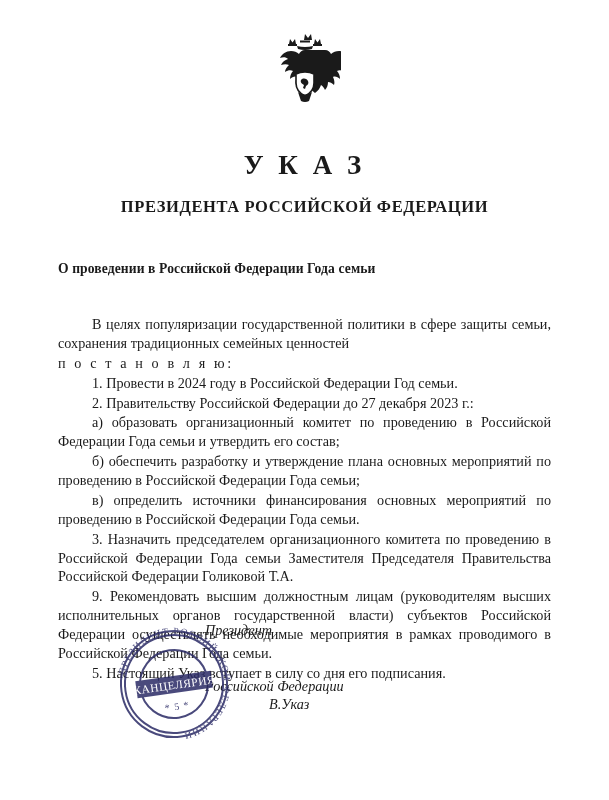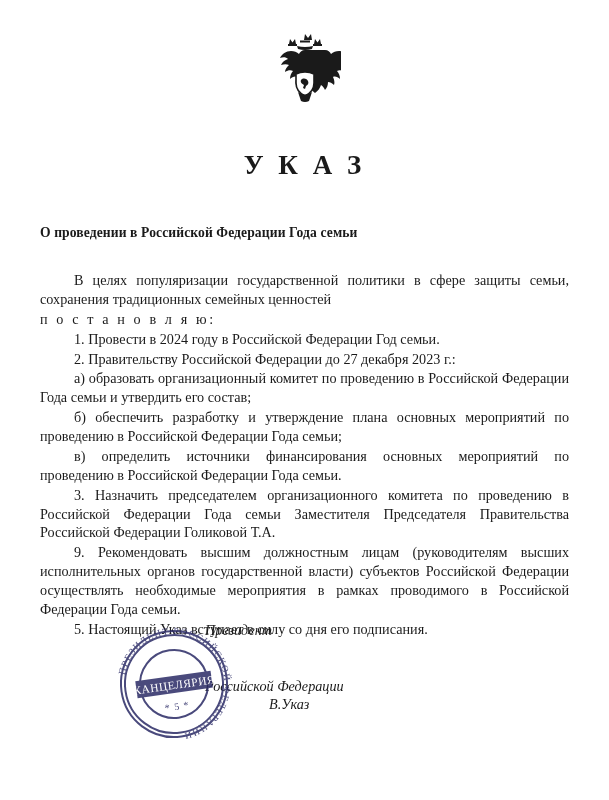--- a/index.html
+++ b/index.html
@@ -13,21 +13,21 @@
     font-family: "Liberation Serif", "DejaVu Serif", serif;
     color: #1a1a1a;
     position: relative;
     overflow: hidden;
   }
   .page {
     width: 609px;
     height: 768px;
     position: relative;
     box-sizing: border-box;
-    padding: 0 40px;
+    padding: 0 58px;
   }
 
   
   .emblem-wrap {
     display: flex;
     justify-content: center;
     padding-top: 30px;
   }
   .emblem {
     width: 72px;
@@ -53,21 +53,21 @@
   }
   .doc-heading {
     font-size: 13.6px;
     font-weight: 700;
     margin-top: 44px;
     letter-spacing: 0.1px;
   }
 
   
   .body-text {
-    margin-top: 30px;
+    margin-top: 38px;
     font-size: 14.2px;
     line-height: 1.33;
   }
   .para {
     text-align: justify;
     text-justify: inter-word;
     margin: 0 0 1px 0;
     text-indent: 34px;
   }
   .para.no-indent {
@@ -129,20 +129,21 @@
           <path d="M36 42 c-5 0-9 2-9 2 v9 c0 7 5 11 9 13 4-2 9-6 9-13 v-9 s-4-2-9-2z" fill="#ffffff" stroke="#1a1a1a" stroke-width="1.6"></path>
           <path d="M32 50 c2-2 5-2 7 1 1 2 0 4-2 5 l-1 3 -2-1 1-3 c-2-1-4-3-3-5z"></path>
 
           <path d="M29 62 q7 5 14 0 l-3 9 q-4 2 -8 0z"></path>
         </g>
       </svg>
     </span>
   </div>
 
   <div class="doc-title">У К А З</div>
+  <div class="doc-subtitle">ПРЕЗИДЕНТА РОССИЙСКОЙ ФЕДЕРАЦИИ</div>
   <div class="doc-heading">О проведении в Российской Федерации Года семьи</div>
 
   <div class="body-text">
     <p class="para">В целях популяризации государственной политики в сфере защиты семьи, сохранения традиционных семейных ценностей</p>
     <p class="para no-indent spaced">п о с т а н о в л я ю:</p>
     <p class="para">1. Провести в 2024 году в Российской Федерации Год семьи.</p>
     <p class="para">2. Правительству Российской Федерации до 27 декабря 2023 г.:</p>
     <p class="para">а) образовать организационный комитет по проведению в Российской Федерации Года семьи и утвердить его состав;</p>
     <p class="para">б) обеспечить разработку и утверждение плана основных мероприятий по проведению в Российской Федерации Года семьи;</p>
     <p class="para">в) определить источники финансирования основных мероприятий по проведению в Российской Федерации Года семьи.</p>

